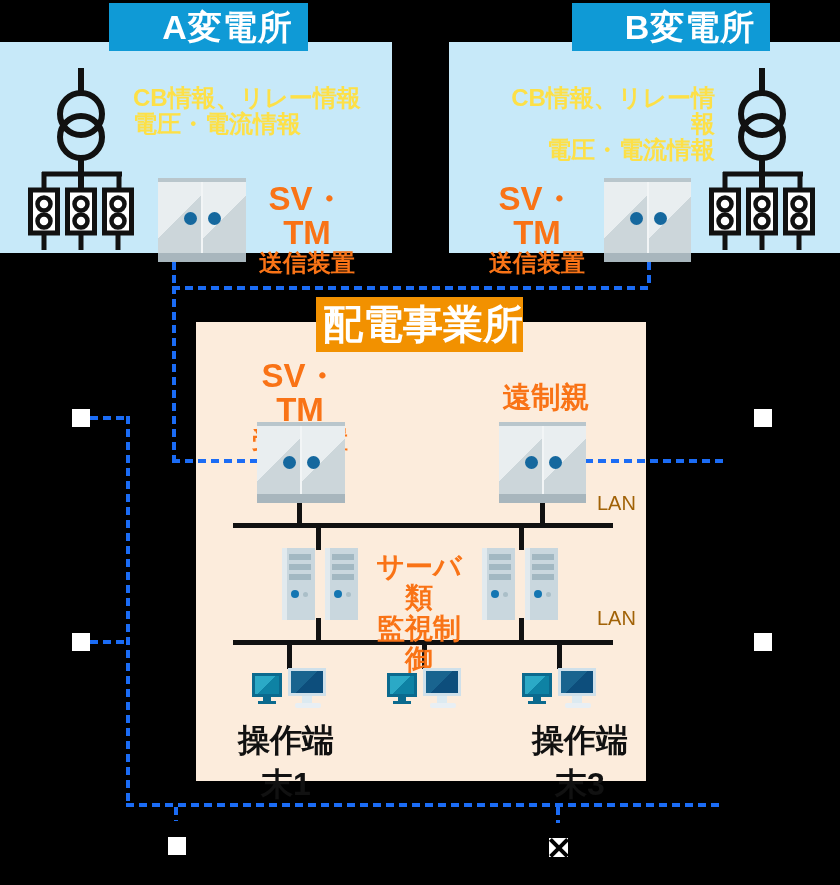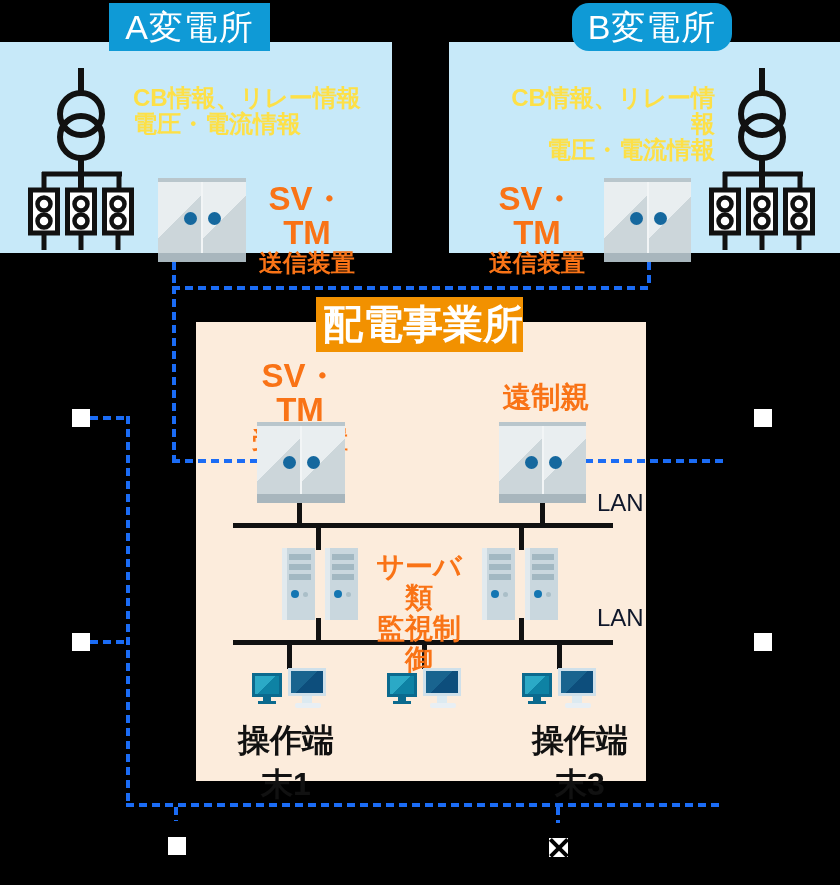--- a/index.html
+++ b/index.html
@@ -1,31 +1,31 @@
 <!DOCTYPE html>
 <html style="--background: #000000; --substation_panel: #c7e9f9; --substation_header: #0f9ad6; --office_panel: #fcecdc; --office_header: #f29100; --cable_blue: #1b6cf5; --line_black: #111111; --cabinet_dot: #15689e;"><head>
 <meta charset="utf-8">
 <style>
   html,body{margin:0;padding:0;background:var(--background,#000);}
   #stage{position:relative;width:840px;height:885px;background:var(--background,#000);
          font-family:"Liberation Sans",sans-serif;overflow:hidden;}
   .abs{position:absolute;}
   
   .bluepanel{background:var(--substation_panel,#c7e9f9);}
-  .bluehdr{background:var(--substation_header,#0f9ad6);color:#fff;font-weight:normal;
-           font-size:34px;text-align:center;line-height:48px;letter-spacing:1px;}
+  .bluehdr{background:var(--substation_header,#0f9ad6);color:#fff;font-weight:bold;
+           font-size:34px;text-align:center;line-height:48px;letter-spacing:1px;padding-left:38px;}
   .office{background:var(--office_panel,#fcecdc);overflow:hidden;}
   .officehdr{background:var(--office_header,#f29100);color:#fff;font-weight:bold;
            font-size:40px;text-align:center;line-height:55px;}
   
   .info{color:#fde047;font-weight:bold;font-size:24px;line-height:26px;white-space:pre-line;}
   .devlabel{text-align:center;color:#f97316;font-weight:bold;}
   .t-big{font-size:33px;line-height:34px;}
   .t-small{font-size:24px;line-height:26px;}
-  .lan{color:#0f172a;font-size:24px;line-height:28px;font-weight:400;}
+  .lan{color:#a16207;font-size:20px;line-height:28px;font-weight:400;}
   .termlabel{color:#111;font-weight:bold;font-size:32px;text-align:center;width:122px;}
   .cablelabel{color:var(--cable_blue,#1b6cf5);font-weight:bold;font-size:23px;}
   
   .dash-h{height:4px;background:repeating-linear-gradient(90deg,var(--cable_blue,#1b6cf5) 0 8px,transparent 8px 13px);}
   .dash-v{width:4px;background:repeating-linear-gradient(180deg,var(--cable_blue,#1b6cf5) 0 8px,transparent 8px 13px);}
   
   .bline{background:var(--line_black,#111);}
   
   .cabinet{background:#f2f5f6;}
   .cab-top{position:absolute;left:0;right:0;top:0;height:4px;background:#b9c6cc;}
@@ -98,21 +98,21 @@
     <div class="cab-bottom"></div>
     <div class="cdot cdot1"></div>
     <div class="cdot cdot2"></div>
   </div>
   <div class="abs devlabel" style="left:252px;top:182px;width:110px;">
     <div class="t-big">SV・TM</div>
     <div class="t-small">送信装置</div>
   </div>
 
   <div class="abs bluepanel" style="left:449px;top:42px;width:391px;height:211px;"></div>
-  <div class="abs bluehdr" style="left:572px;top:3px;width:160px;height:48px;border-radius:17px;">
+  <div class="abs bluehdr" style="left:572px;top:3px;width:160px;height:48px;">
     <span>B変電所</span>
   </div>
   <div class="abs info" style="left:505px;top:85px;width:210px;text-align:right;"><span>CB情報、リレー情報</span><br><span>電圧・電流情報</span></div>
 
   <svg class="abs" style="left:707px;top:64px;" width="112" height="188" viewBox="0 0 112 188">
     <line x1="55" y1="4" x2="55" y2="30" stroke="#111" stroke-width="6"></line>
     <circle cx="55" cy="50" r="21" fill="none" stroke="#111" stroke-width="6"></circle>
     <circle cx="55" cy="73" r="21" fill="none" stroke="#111" stroke-width="6"></circle>
     <line x1="55" y1="94" x2="55" y2="126" stroke="#111" stroke-width="6"></line>
     <line x1="16" y1="110" x2="96" y2="110" stroke="#111" stroke-width="5"></line>

